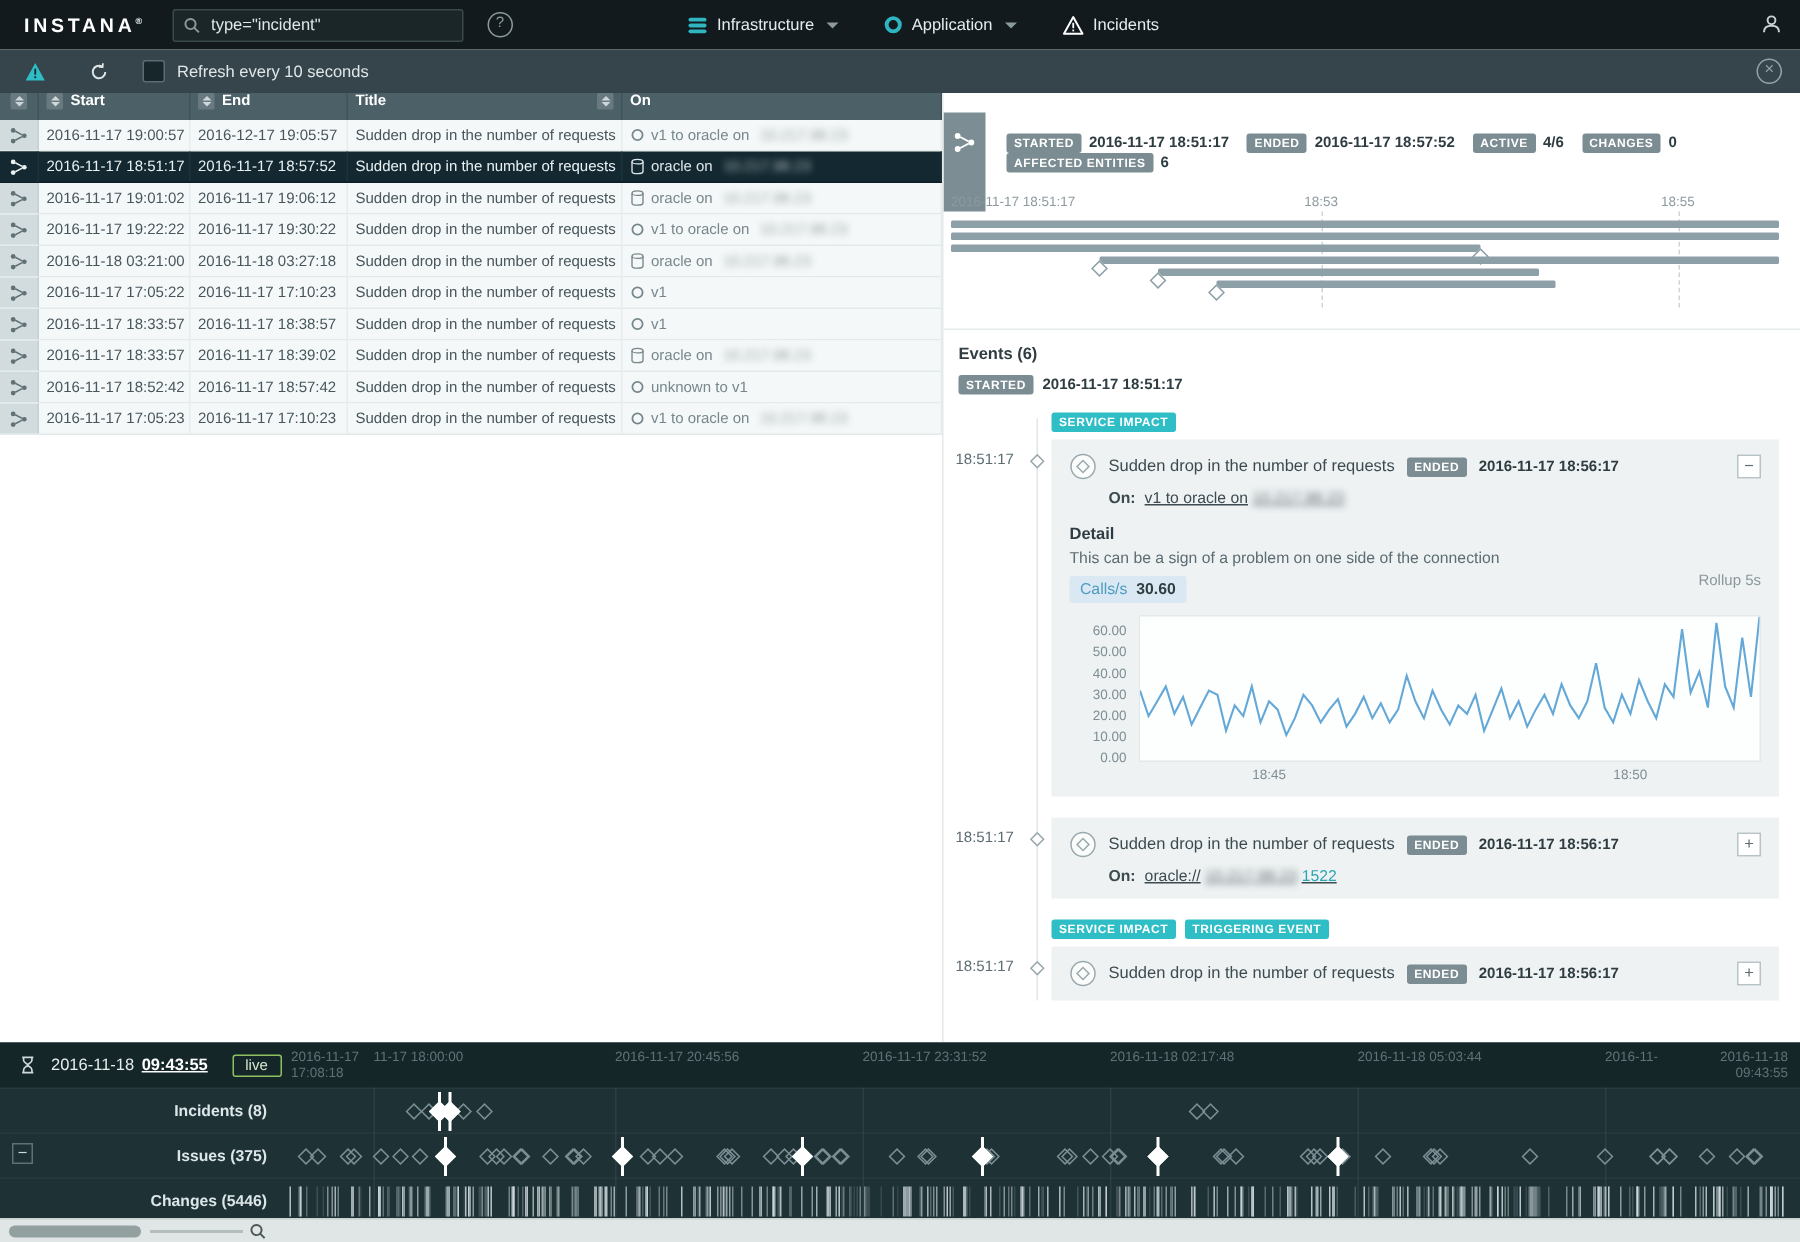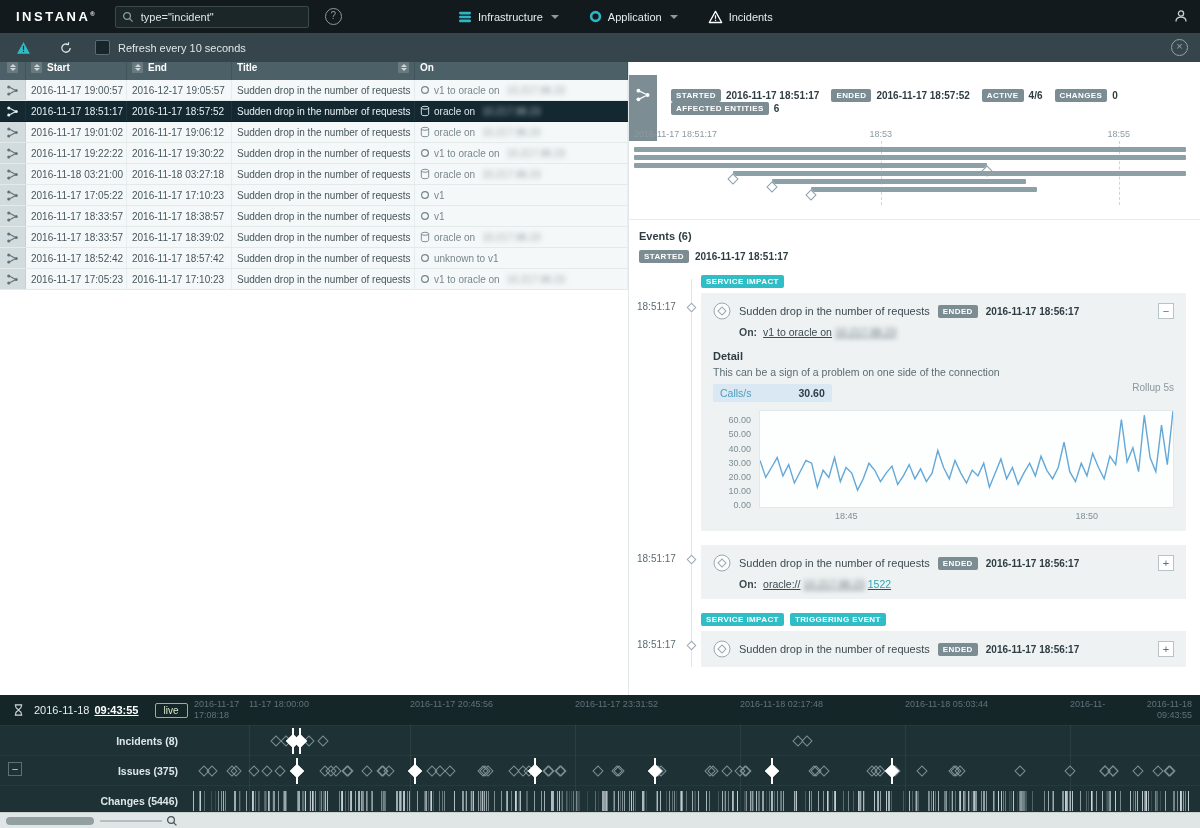--- a/index.html
+++ b/index.html
@@ -112,21 +112,21 @@
   .on-link{color:#3d4b51;text-decoration:underline;cursor:pointer;}
   .on-suffix{color:#2ba7b4;margin-left:3px;}
   .detail{margin-top:12px;}
   .d-head{font-size:11px;font-weight:700;color:#2f3d42;}
   .d-text{font-size:10.5px;color:#5c6c72;margin-top:4px;}
   .d-list{margin:6px 0 0;padding-left:18px;}
   .d-list li{font-size:10.5px;color:#5c6c72;margin-bottom:2px;}
   .d-list b{color:#2f3d42;}
   .rollup{float:right;font-size:10px;color:#8a989d;margin-top:4px;}
   .chip{display:inline-flex;align-items:center;background:#d9e8f2;padding:3px 7px;border-radius:2px;
-        margin-top:6px;cursor:pointer;gap:41px;}
+        margin-top:6px;cursor:pointer;}
   .chip-l{color:#4e9cbf;font-size:10.5px;}
   .chip-v{color:#2f3d42;font-size:10.5px;margin-left:6px;}
   .chart-row{display:flex;margin-top:8px;}
   .ybox{width:46px;position:relative;height:96px;}
   .ylab{position:absolute;right:8px;font-size:9px;color:#7e8e94;}
   .plot{flex:1;height:96px;background:#fdfefe;border:1px solid #e2e9ea;position:relative;}
   .plot svg{position:absolute;inset:0;width:100%;height:100%;}
   .xbox{margin-left:46px;position:relative;height:14px;}
   .xlab{position:absolute;transform:translateX(-50%);font-size:9px;color:#7e8e94;top:3px;text-align:right;}
   

